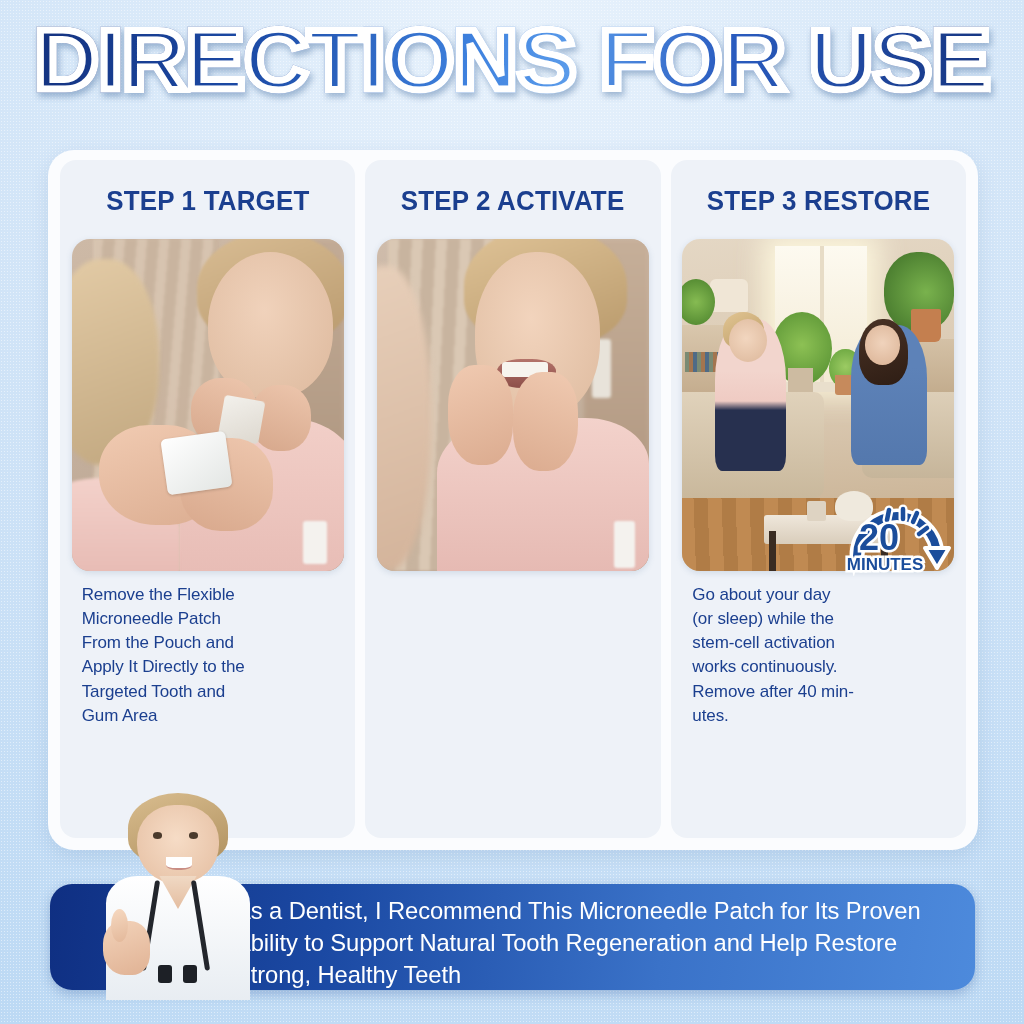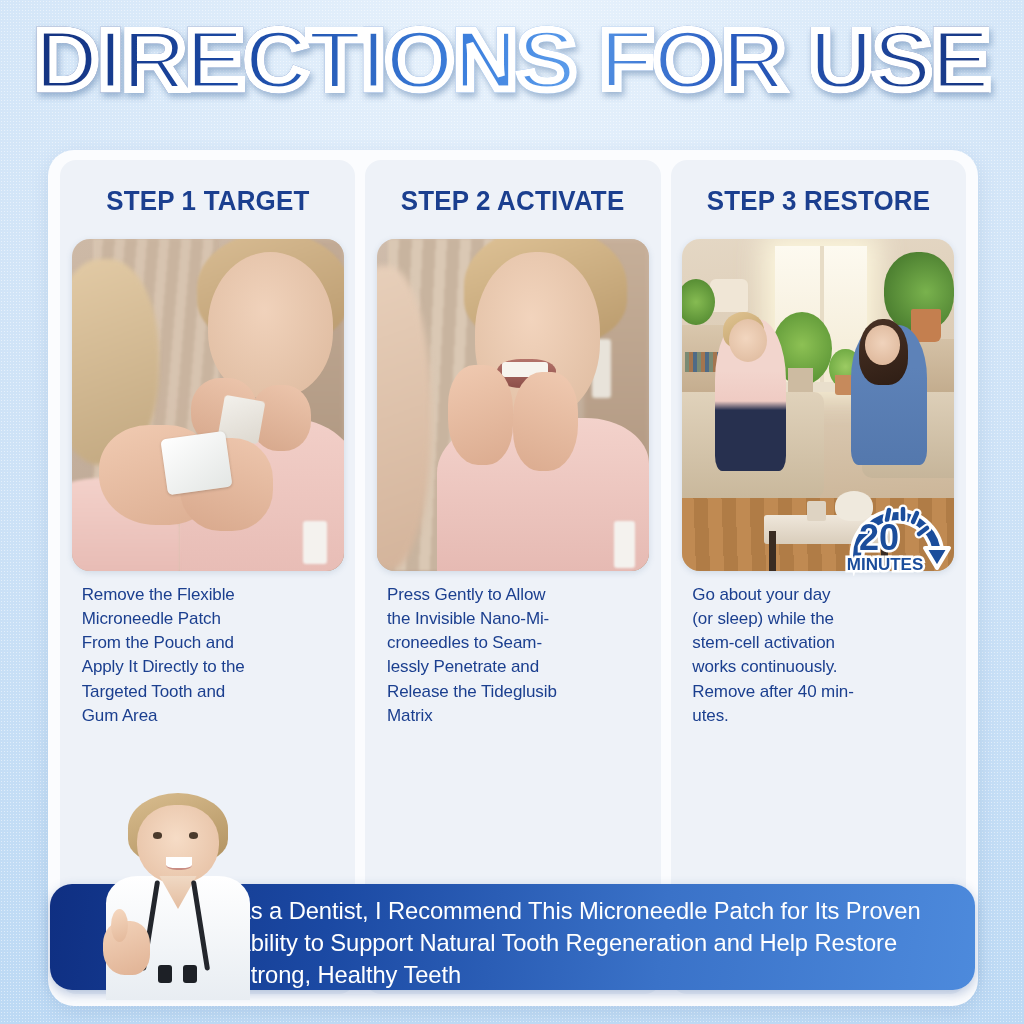--- a/index.html
+++ b/index.html
@@ -42,21 +42,21 @@
   }
   #title .grad{
     background:linear-gradient(100deg,#14327f 0%,#1b49a4 22%,#3f82df 46%,#5a9bea 56%,#2a5cc0 72%,#15347f 100%);
     -webkit-background-clip:text;
     background-clip:text;
     color:transparent;
   }
 
   
   #card{
-    position:absolute;left:48px;top:150px;width:930px;height:856px;
+    position:absolute;left:48px;top:150px;width:930px;height:700px;
     background:#fbfcfe;
     border-radius:26px;
     box-shadow:0 6px 18px rgba(90,130,180,.18);
     overflow:hidden;
   }
   #steps{
     position:absolute;left:12px;right:12px;top:10px;bottom:12px;
     display:flex;gap:10px;
   }
   .step{
@@ -302,26 +302,20 @@
         <div class="hair"></div>
         <div class="face"></div>
         <div class="mouth"></div>
         <div class="teeth"></div>
         <div class="torso"></div>
         <div class="handA"></div>
         <div class="handB"></div>
         <div class="blurL"></div>
         <div class="bottle"></div>
       </div>
-      <div class="step-text">Press Gently to Allow
-the Invisible Nano-Mi-
-croneedles to Seam-
-lessly Penetrate and
-Release the Tideglusib
-Matrix</div>
     </div>
 
     <div class="step">
       <div class="step-title">STEP 3 RESTORE</div>
       <div class="photo p3">
         <div class="window"></div>
         <div class="wframe"></div>
         <div class="wsill"></div>
         <div class="shelfL"></div>
         <div class="books"></div>

